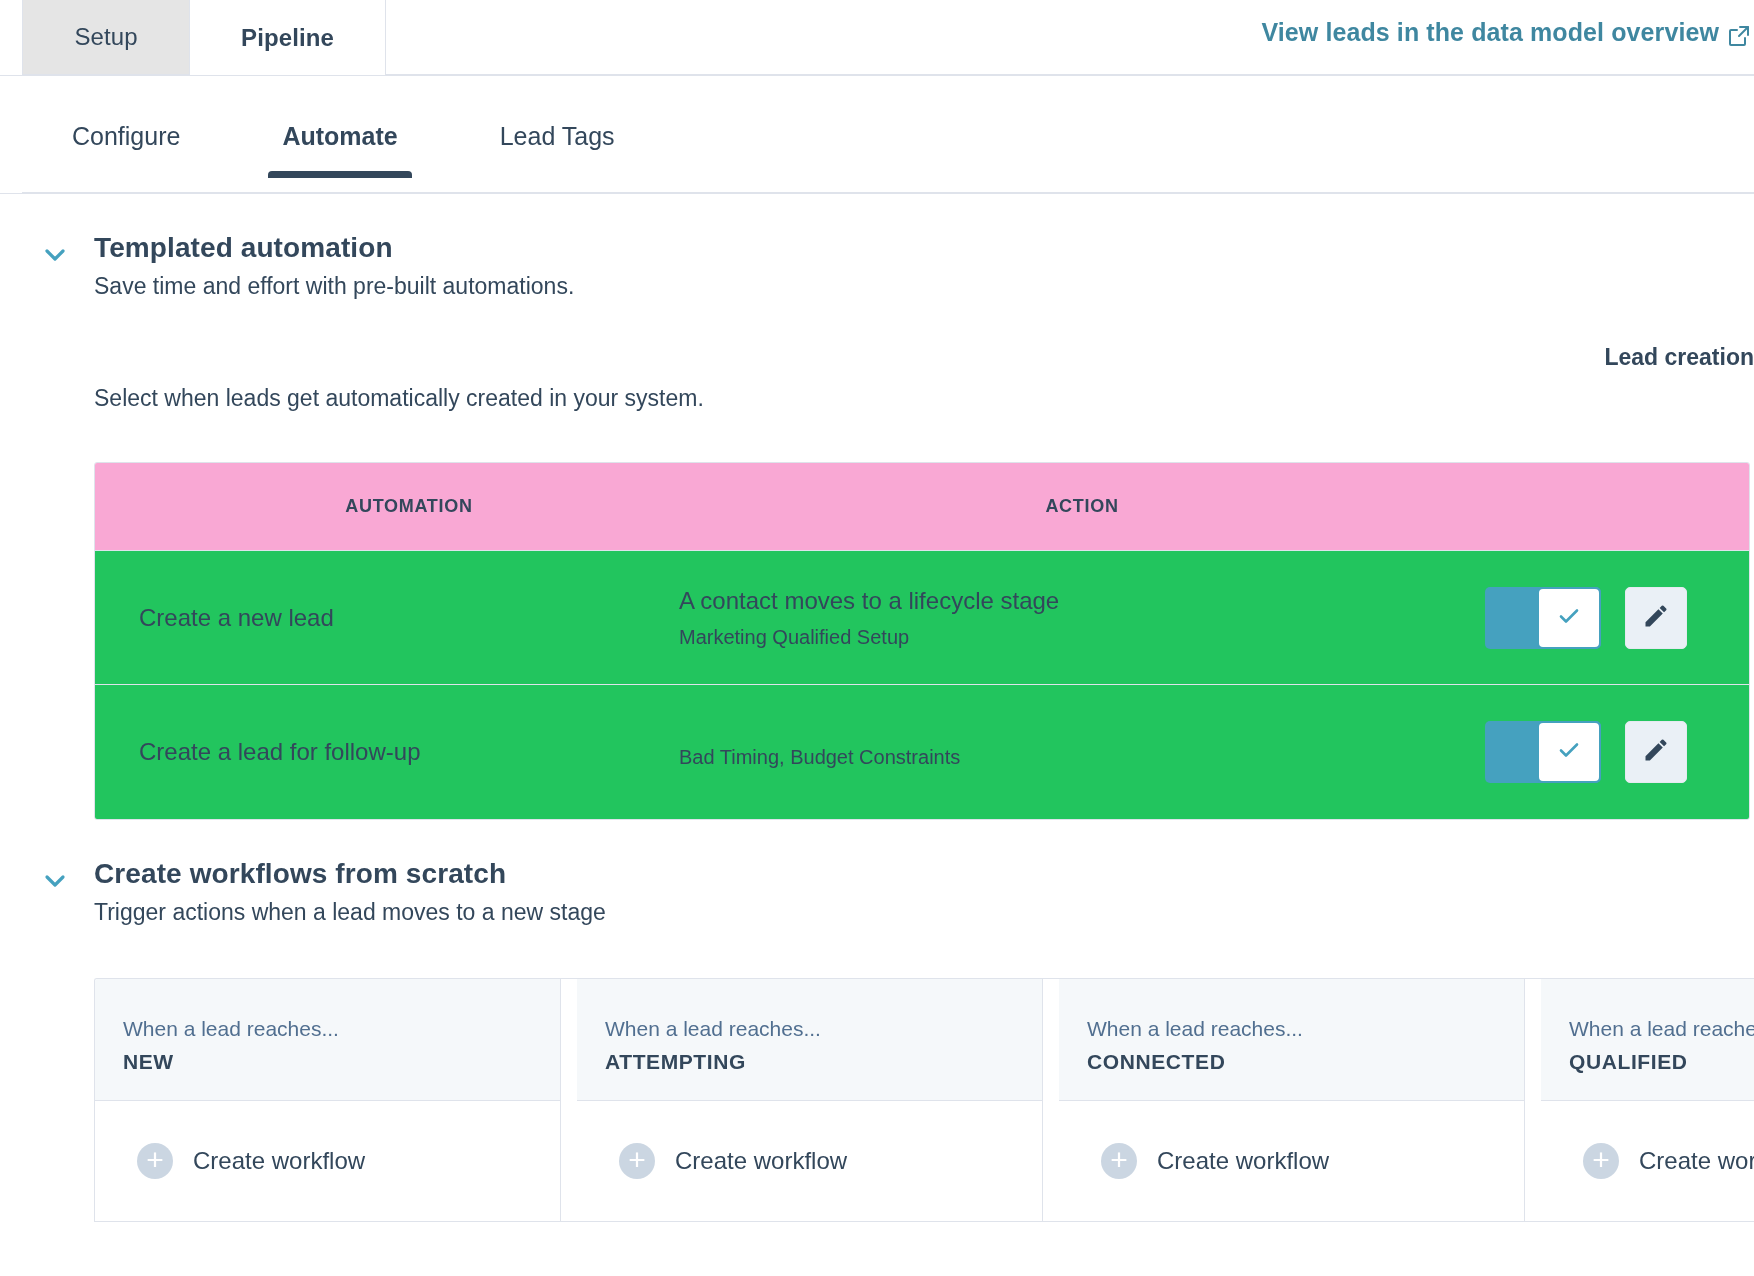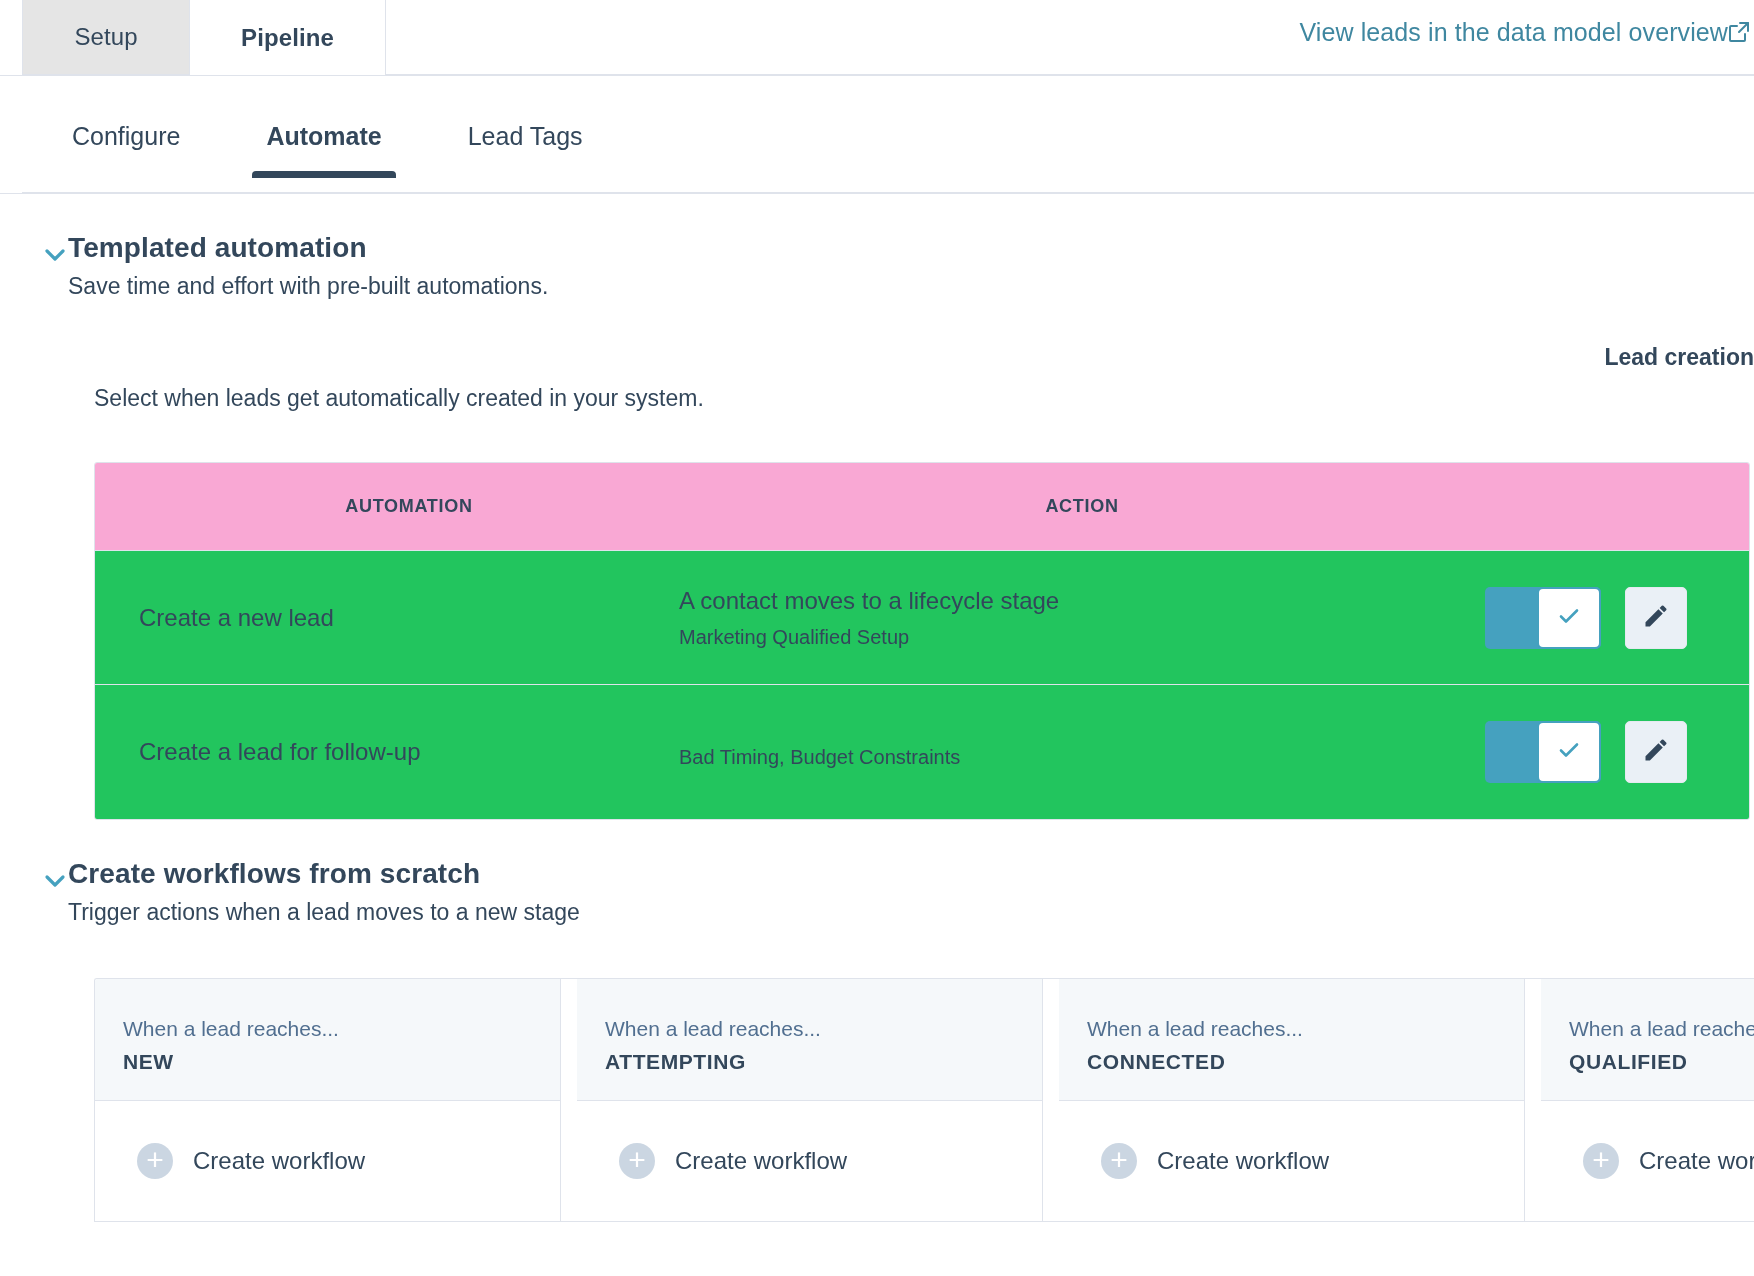--- a/index.html
+++ b/index.html
@@ -42,38 +42,39 @@
   }
   .tab-rest {
     flex: 1;
     border-bottom: 1px solid #dfe3eb;
   }
   .datamodel-link {
     position: absolute;
     right: 4px;
     top: 18px;
     font-size: 25px;
-    font-weight: normal;
+    font-weight: bold;
     color: #3f87a0;
     letter-spacing: .1px;
     display: flex;
-    gap: 0;
+    align-items: center;
+    gap: 9px;
     cursor: pointer;
   }
   .ext-icon { display: inline-block; width: 22px; height: 22px; position: relative; top: 2px; }
 
   
   .subnav {
     position: relative;
     height: 118px;
     display: flex;
     align-items: flex-start;
     padding-left: 72px;
     padding-top: 46px;
-    gap: 0;
+    gap: 16px;
     border-bottom: 1px solid #dfe3eb;
   }
   .subnav::after {
     content: "";
     position: absolute;
     left: 22px; right: 0; bottom: 0;
     height: 1px; background: #dfe3eb;
   }
   .subtab {
     font-size: 25px;
@@ -92,20 +93,21 @@
     height: 7px;
     background: #33475b;
     border-radius: 4px 4px 0 0;
   }
 
   
   .section { padding-left: 42px; }
   .section-head {
     display: flex;
     align-items: flex-start;
+    gap: 26px;
     margin-top: 38px;
   }
   .chevron {
     width: 26px; height: 26px;
     margin-top: 10px;
     flex: none;
     cursor: pointer;
   }
   .section-title {
     font-size: 28px;

